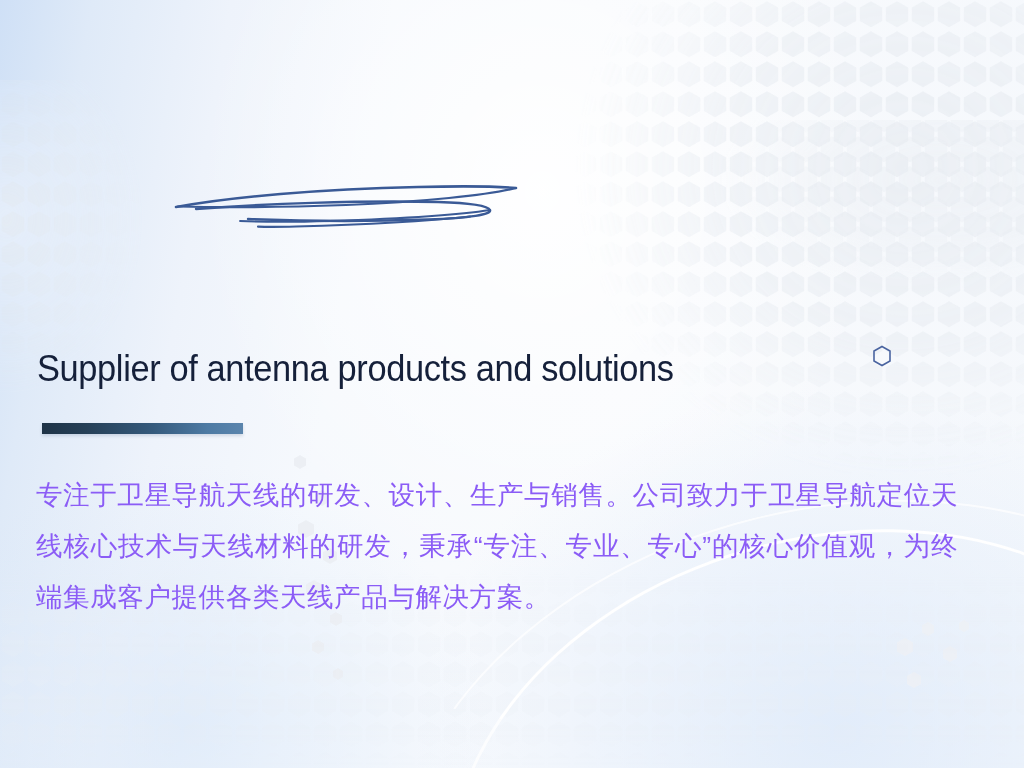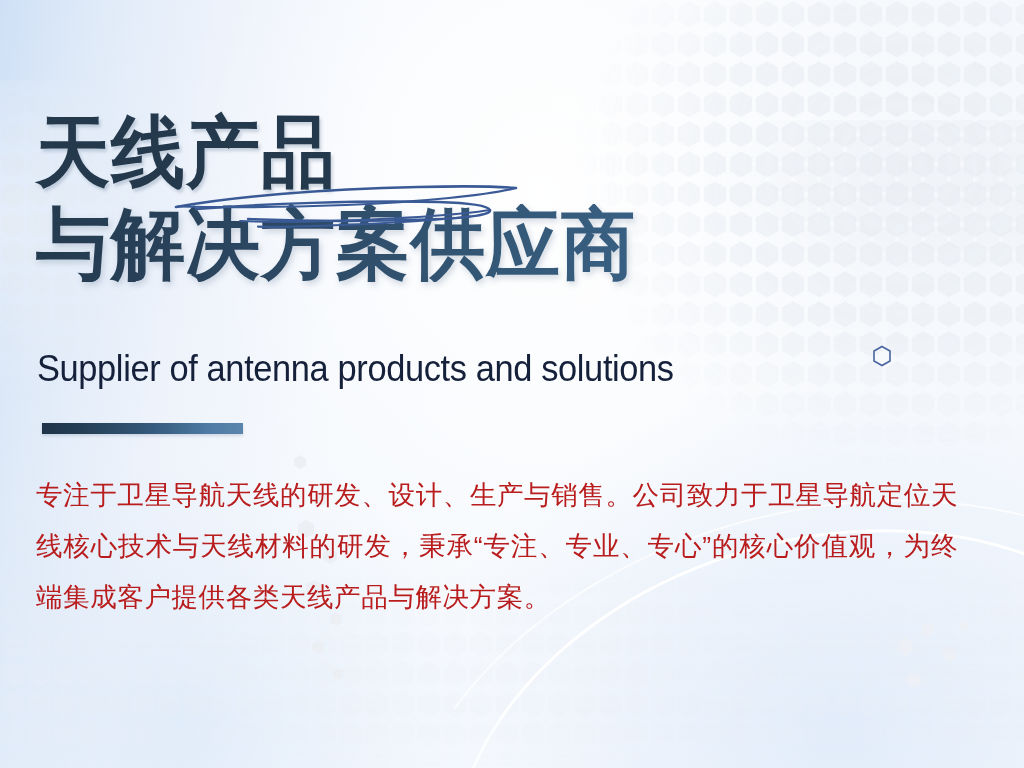--- a/index.html
+++ b/index.html
@@ -126,21 +126,21 @@
     box-shadow:0 2px 3px rgba(90,115,145,.22);
   }
 
   .paragraph{
     position:absolute;
     left:36px; top:470px;
     width:922px;
     font-family:"Liberation Sans","DejaVu Sans",sans-serif;
     font-size:26.5px;
     line-height:51px;
-    color:#b91c1c;
+    color:#8b5cf6;
     letter-spacing:.6px;
     text-align:justify;
   }
 
   
   .hex-accent{
     position:absolute;
     left:872px; top:345px;
     width:20px; height:22px;
   }
@@ -240,24 +240,20 @@
       </g>
     </svg>
   </div>
 
   <div class="arc"></div>
   <div class="arc2"></div>
 </div>
 
 <div class="content">
 
-  <div class="headline">
-    <div class="hl-line hl-line-1">天线产品</div>
-    <div class="hl-line hl-line-2">与解决方案供应商</div>
-  </div>
 
   <div class="swoosh">
     <svg viewBox="0 0 352 58" xmlns="http://www.w3.org/2000/svg">
       <g fill="none" stroke="#3a5a96" stroke-linecap="round" stroke-linejoin="round">
         <path d="M6,29 C60,19 150,11 248,9 C292,8 322,8 346,10" stroke-width="2.6"></path>
         <path d="M346,10 C320,17 250,24 176,27 C120,29 62,30 8,28.5" stroke-width="2.2"></path>
         <path d="M26,31 C92,26 190,22 268,24 C300,25 318,28 320,32
                  C322,36.5 300,40 258,41.5 C200,43.5 128,43 78,41" stroke-width="2.4"></path>
         <path d="M320,32 C290,37 220,41 160,43 C122,44.2 92,44 70,43" stroke-width="1.8"></path>
         <path d="M300,38.5 C258,43 180,47 126,48.5 C108,49 96,49 88,48.6" stroke-width="2.2"></path>

